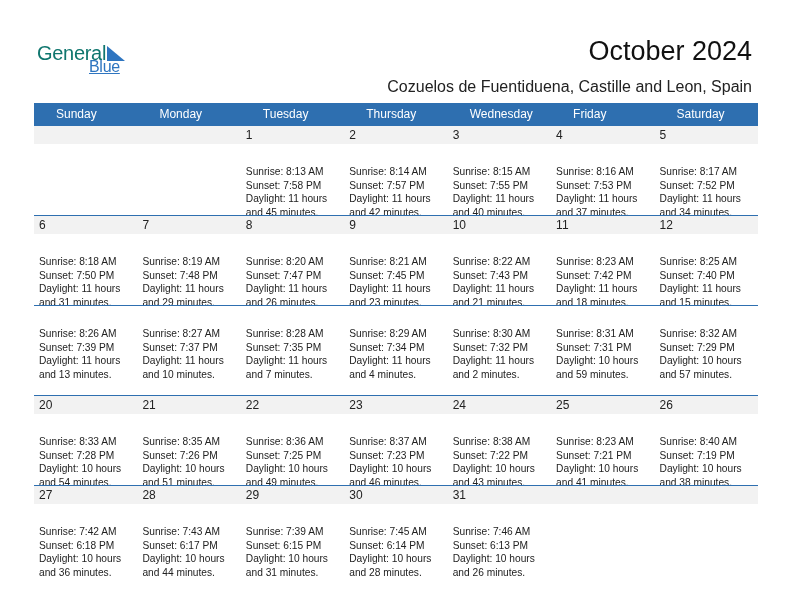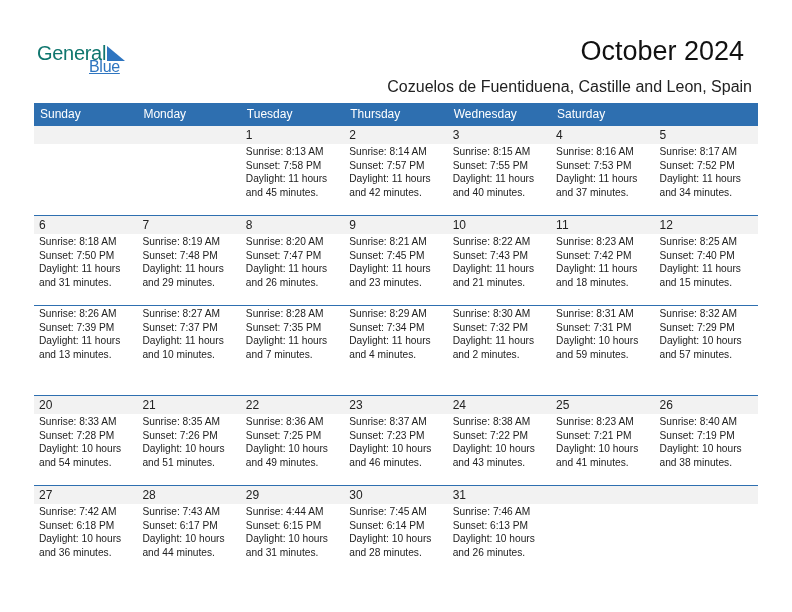--- a/index.html
+++ b/index.html
@@ -3,30 +3,30 @@
 <meta charset="utf-8">
 <style>
   html, body { margin: 0; padding: 0; background: #ffffff; }
   body { width: 792px; height: 612px; position: relative; overflow: hidden;
          font-family: "Liberation Sans", "DejaVu Sans", sans-serif; color: #222; }
   .logo { position: absolute; left: 37px; top: 42px; width: 100px; height: 40px; }
   .logo-general { position: absolute; left: 0; top: 0; font-size: 20px; color: #0f766e; letter-spacing: -0.3px; }
   .logo-blue { position: absolute; left: 52px; top: 16px; font-size: 16px; color: #2e75c0; letter-spacing: -0.3px; text-decoration: underline; }
   .logo-tri { position: absolute; left: 70px; top: 4px; width: 0; height: 0;
               border-left: 18px solid #2e75c0; border-top: 15px solid transparent; }
-  .title { position: absolute; right: 48px; top: 36px; font-size: 27px; color: #111; }
+  .title { position: absolute; right: 40px; top: 36px; font-size: 27px; color: #111; }
   .subtitle { position: absolute; right: 40px; top: 78px; font-size: 16px; color: #222; text-align: center; }
   .cal { position: absolute; left: 34px; top: 103px; width: 724px; }
   .head-row { display: flex; background: #2e6fb0; height: 23px; }
-  .head-cell { width: 103.43px; box-sizing: border-box; padding-left: 6px; color: #fff; font-size: 12px; line-height: 23px; }
+  .head-cell { width: 103.43px; box-sizing: border-box; padding-left: 22px; color: #fff; font-size: 12px; line-height: 23px; }
   .week { border-top: 1px solid #2e6fb0; height: 89px; position: relative; }
   .week:first-of-type { border-top: none; }
   .date-strip { display: flex; background: #f2f2f2; height: 18px; }
   .date-cell { width: 103.43px; box-sizing: border-box; padding-left: 5px; font-size: 12px; line-height: 18px; color: #222; }
-  .info-row { display: flex; }
+  .info-row { display: flex; margin-top: 20px; }
   .info-cell { width: 103.43px; box-sizing: border-box; padding-left: 5px; font-size: 10.2px; line-height: 13.5px; color: #222; padding-top: 1px; }
   .info-cell div { white-space: nowrap; }
 </style>
 </head>
 <body>
 
 <div class="logo">
   <span class="logo-general">General</span>
   <span class="logo-tri"></span>
   <span class="logo-blue">Blue</span>
@@ -35,20 +35,21 @@
 <div class="title">October 2024</div>
 <div class="subtitle">Cozuelos de Fuentiduena, Castille and Leon, Spain</div>
 
 <div class="cal">
   <div class="head-row" id="head-row">
       <div class="head-cell">Sunday</div>
       <div class="head-cell">Monday</div>
       <div class="head-cell">Tuesday</div>
       <div class="head-cell">Thursday</div>
       <div class="head-cell">Wednesday</div>
+      <div class="head-cell">Friday</div>
       <div class="head-cell">Saturday</div>
     </div>
   <div id="weeks">
       <div class="week" style="border-top: none;">
         <div class="date-strip">
           <div class="date-cell"></div>
           <div class="date-cell"></div>
           <div class="date-cell">1</div>
           <div class="date-cell">2</div>
           <div class="date-cell">3</div>
@@ -273,21 +274,21 @@
             <div>Daylight: 10 hours</div>
             <div>and 36 minutes.</div>
           </div>
           <div class="info-cell">
             <div>Sunrise: 7:43 AM</div>
             <div>Sunset: 6:17 PM</div>
             <div>Daylight: 10 hours</div>
             <div>and 44 minutes.</div>
           </div>
           <div class="info-cell">
-            <div>Sunrise: 4:44 AM</div>
+            <div>Sunrise: 7:39 AM</div>
             <div>Sunset: 6:15 PM</div>
             <div>Daylight: 10 hours</div>
             <div>and 31 minutes.</div>
           </div>
           <div class="info-cell">
             <div>Sunrise: 7:45 AM</div>
             <div>Sunset: 6:14 PM</div>
             <div>Daylight: 10 hours</div>
             <div>and 28 minutes.</div>
           </div>

